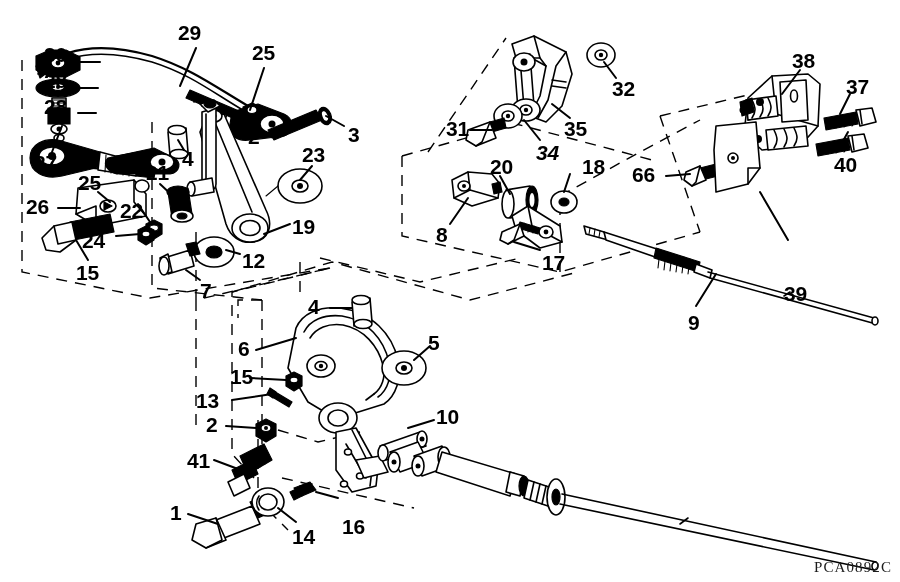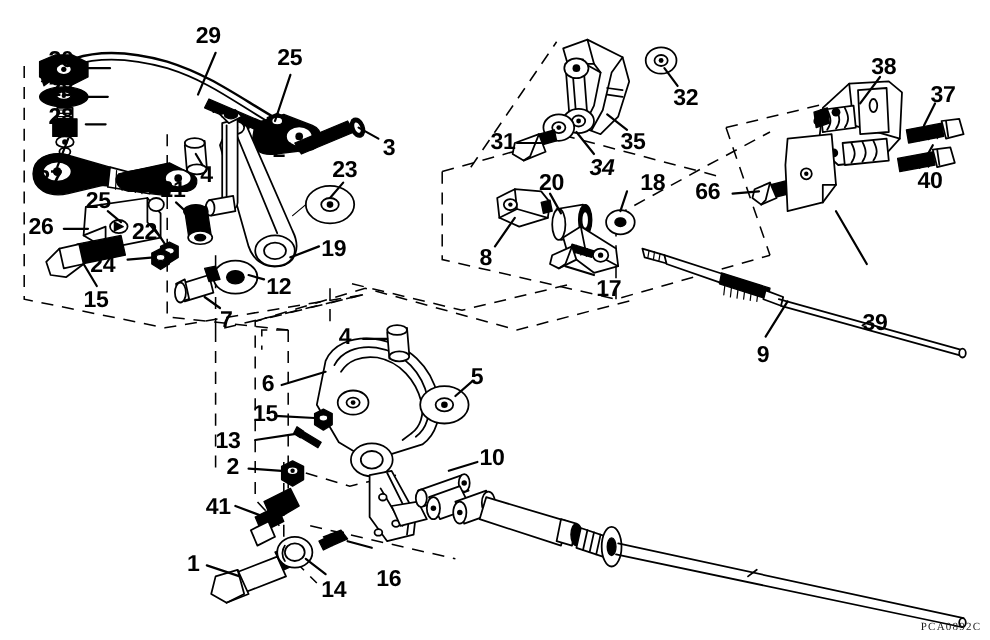--- a/index.html
+++ b/index.html
@@ -14,21 +14,21 @@
     color:#000;
     line-height:1;
     white-space:nowrap;
     letter-spacing:-0.3px;
   }
   .partcode{
     position:absolute;
     right:8px;
     bottom:6px;
     font-family:"Liberation Serif",serif;
-    font-size:10px;
+    font-size:15px;
     letter-spacing:1.1px;
     color:#1b1b1b;
   }
 </style>
 </head>
 <body>
 
 <div id="diagram">
 
   <svg id="svgroot" viewBox="0 0 900 582" xmlns="http://www.w3.org/2000/svg">

